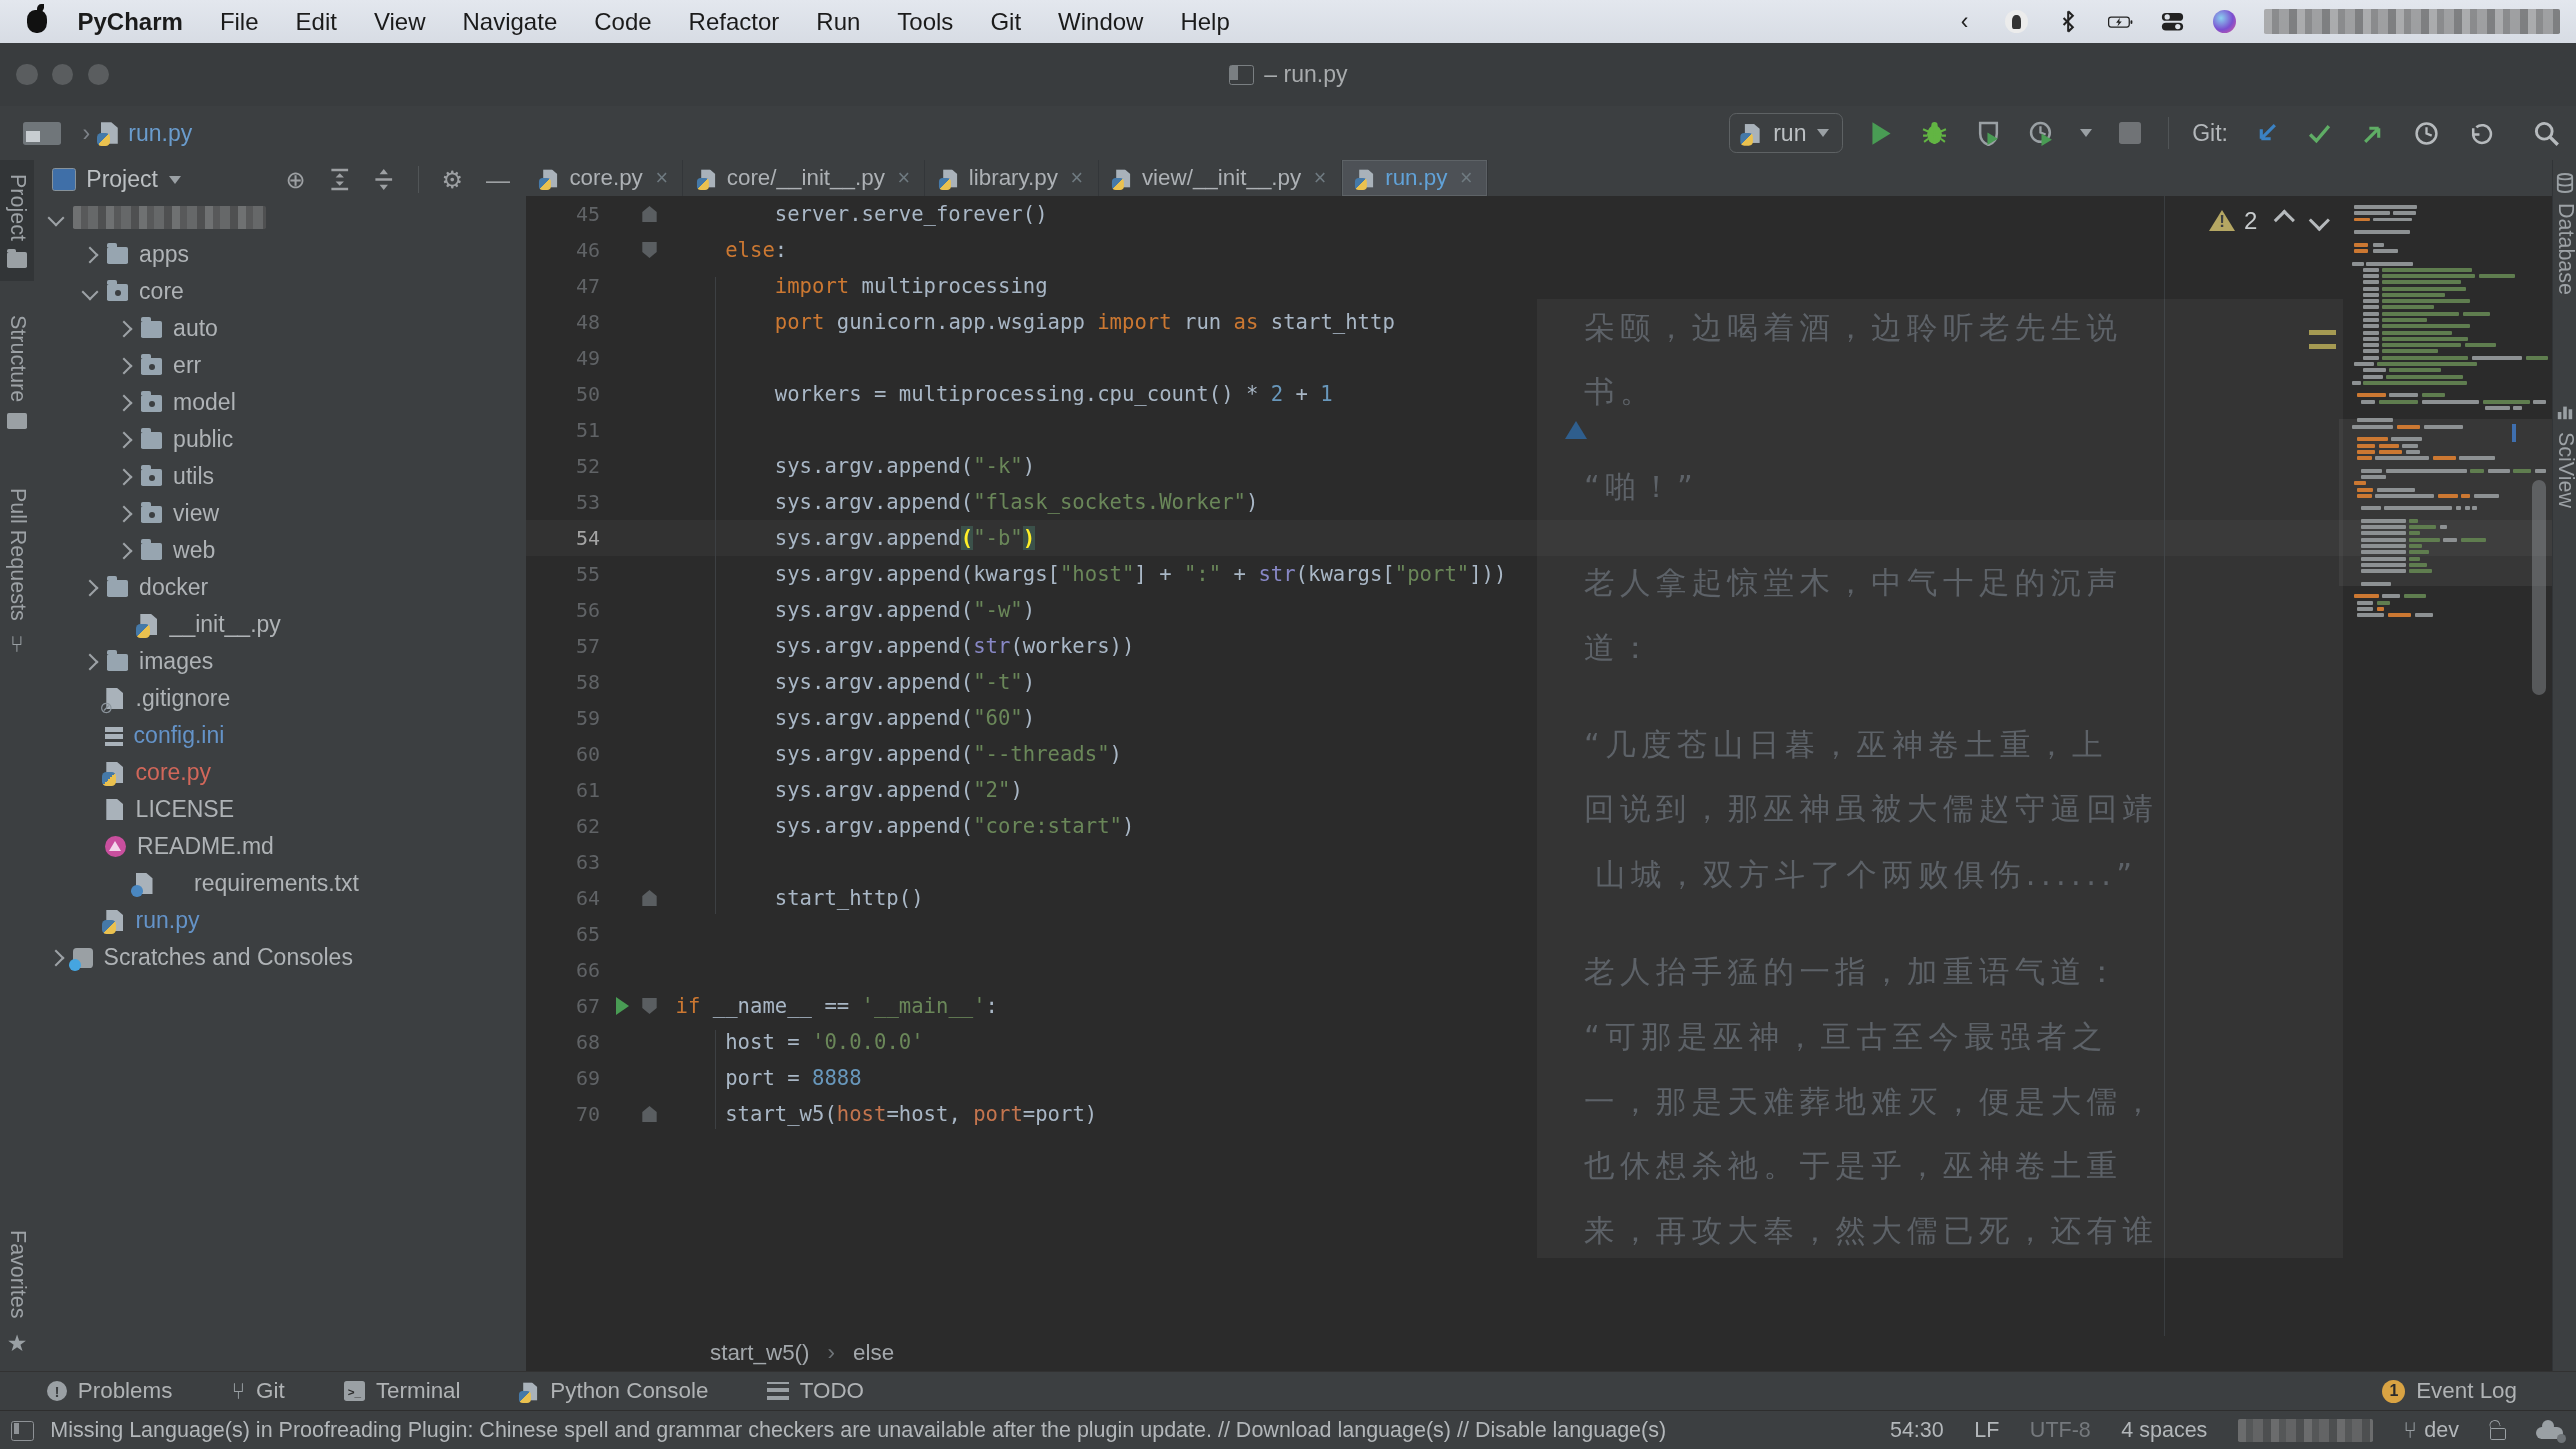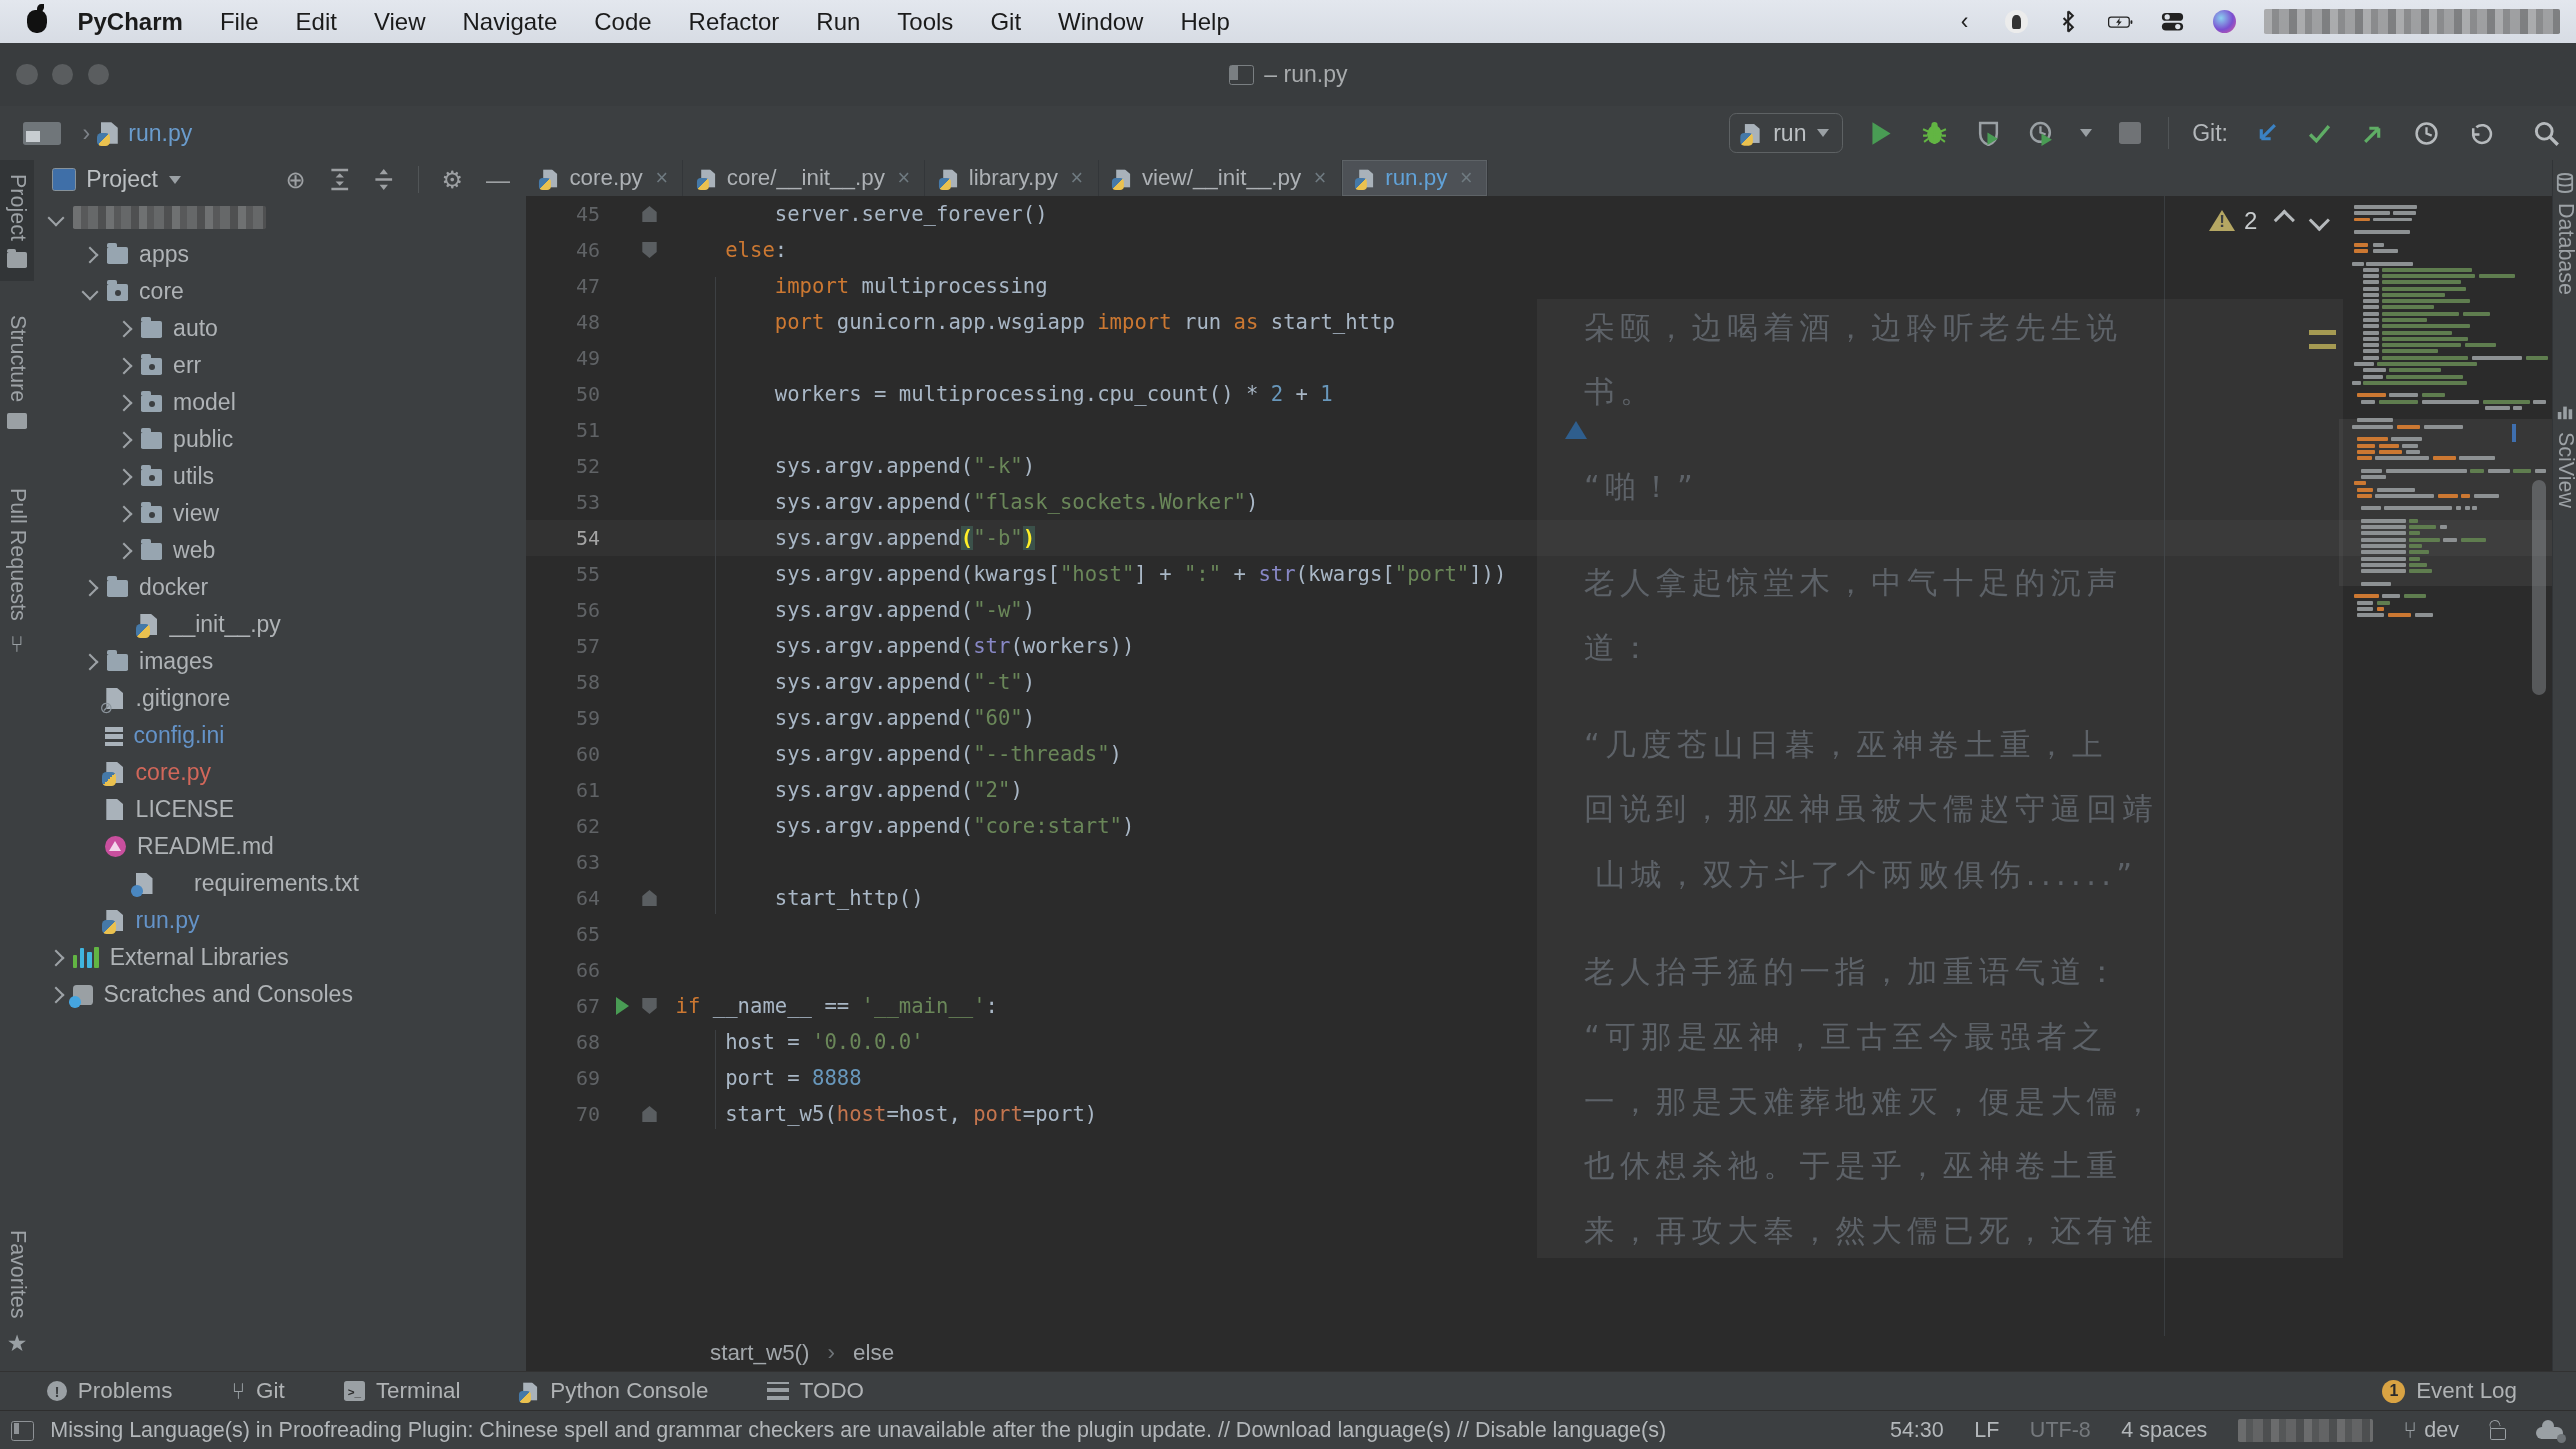--- a/index.html
+++ b/index.html
@@ -438,30 +438,20 @@
         </span>
         <span>requirements.txt</span>
       </div>
       <div class="trow" style="padding-left: 50px;">
         <span class="chev none"></span>
         <span class="fwrap">
           <span class="sheet"></span>
           <span class="badge-py"></span>
         </span>
         <span class="t-blue">run.py</span>
-      </div>
-      <div class="trow" style="padding-left: 16px;">
-        <span class="chev r"></span>
-        <span class="ic-lib">
-          <i style="background: rgb(98, 181, 67); height: 13.5px;"></i>
-          <i style="background: rgb(64, 182, 224); height: 20px;"></i>
-          <i style="background: rgb(64, 182, 224); height: 16px;"></i>
-          <i style="background: rgb(98, 181, 67); height: 21.5px;"></i>
-        </span>
-        <span>External Libraries</span>
       </div>
       <div class="trow" style="padding-left: 16px;">
         <span class="chev r"></span>
         <span class="ic-scratch"></span>
         <span>Scratches and Consoles</span>
       </div>
     </div>
 </div>
 
 <div id="tabbar" class="abs">

